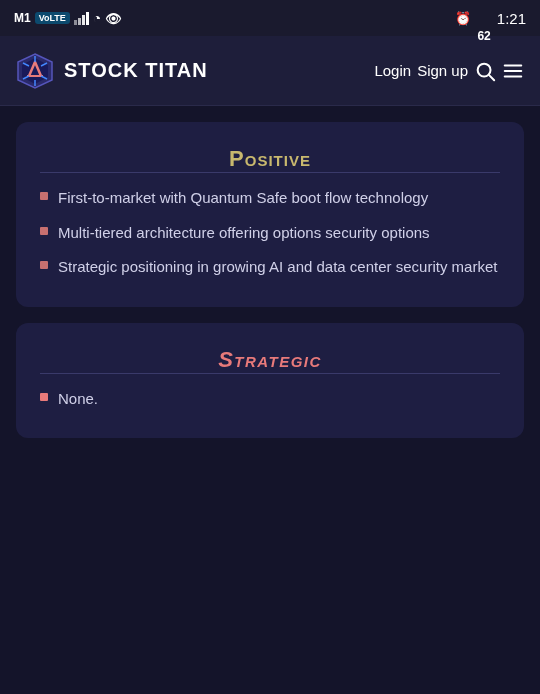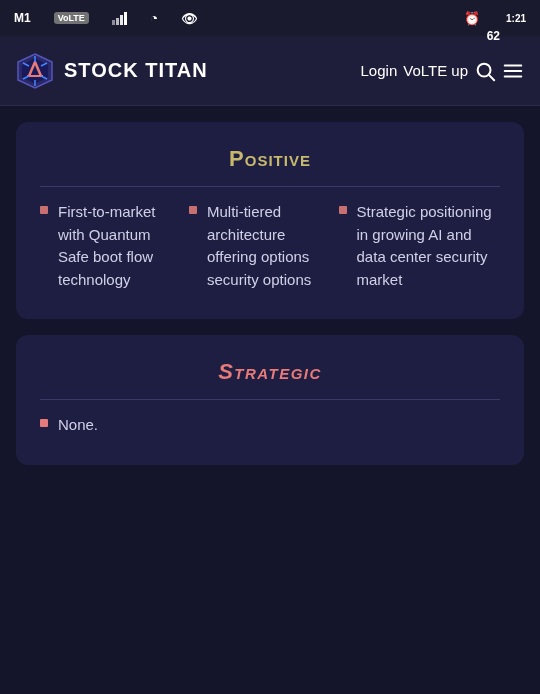--- a/index.html
+++ b/index.html
@@ -18,21 +18,21 @@
       background: #1a1a2e;
       height: 36px;
       display: flex;
       align-items: center;
       justify-content: space-between;
       padding: 0 14px;
     }
     .status-left {
       display: flex;
       align-items: center;
-      gap: 23px;
+      gap: 4px;
       font-size: 12px;
       color: #fff;
       font-weight: 600;
     }
     .status-right {
       display: flex;
       align-items: center;
       gap: 6px;
       font-size: 12px;
       color: #fff;
@@ -102,36 +102,35 @@
       padding: 24px 24px 28px;
     }
 
     .card-title {
       text-align: center;
       font-size: 22px;
       font-weight: 700;
       font-style: italic;
       letter-spacing: 1.5px;
       margin-bottom: 14px;
-      padding-bottom: 14px;
       border-bottom: 1px solid #3a3a6a;
     }
     .card-title.positive {
       color: #c8b86e;
     }
     .card-title.negative {
       color: #e87a7a;
     }
 
     .bullet-list {
       list-style: none;
       padding: 0;
       margin: 0;
       display: flex;
-      flex-direction: row;
+      flex-direction: column;
       gap: 12px;
     }
     .bullet-item {
       display: flex;
       align-items: flex-start;
       gap: 10px;
       color: #d0d0e8;
       font-size: 15px;
       line-height: 1.5;
     }
@@ -147,41 +146,41 @@
     .bullet-square.pos {
       background: #c87070;
     }
   </style>
 </head>
 <body>
 
 <div class="status-bar">
   <div class="status-left">
     <span>M1</span>
-    <span style="background:#737373;color:#fff;font-size:9px;padding:1px 4px;border-radius:3px;font-weight:700;">VoLTE</span>
+    <span style="background:#0c4a6e;color:#fff;font-size:9px;padding:1px 4px;border-radius:3px;font-weight:700;">VoLTE</span>
 
     <span style="display:inline-flex;gap:1px;align-items:flex-end;">
       <span style="width:3px;height:5px;background:#fff;display:inline-block;opacity:0.5;"></span>
       <span style="width:3px;height:7px;background:#fff;display:inline-block;opacity:0.7;"></span>
       <span style="width:3px;height:10px;background:#fff;display:inline-block;opacity:0.9;"></span>
       <span style="width:3px;height:13px;background:#fff;display:inline-block;"></span>
     </span>
 
     <span style="font-size:14px;">◔</span>
 
     <span style="font-size:13px;">👁</span>
   </div>
   <div class="status-right">
 
     <span style="font-size:13px;">⏰</span>
 
     <span style="display:inline-flex;align-items:center;gap:2px;">
       <span style="font-size:12px;font-weight:600;margin-top:35px;">62</span>
     </span>
-    <span style="font-size:10px;font-weight:700;">1:21</span>
+    <span style="font-size:15px;font-weight:400;">1:21</span>
   </div>
 </div>
 
 <header class="header">
   <div class="logo-area">
 
     <svg class="logo-icon" viewBox="0 0 38 38" xmlns="http://www.w3.org/2000/svg">
       <polygon points="19,2 36,10 36,28 19,36 2,28 2,10" fill="#2a2a6a" stroke="#5555bb" stroke-width="1.5"></polygon>
       <polygon points="19,6 32,13 32,25 19,32 6,25 6,13" fill="#1a1a5a"></polygon>
       <path d="M13 24 L19 10 L25 24" stroke="#e87a7a" stroke-width="2.5" fill="none" stroke-linejoin="round"></path>
@@ -190,21 +189,21 @@
       <line x1="31" y1="11" x2="25" y2="14" stroke="#4488ff" stroke-width="1.5"></line>
       <line x1="31" y1="27" x2="25" y2="24" stroke="#4488ff" stroke-width="1.5"></line>
       <line x1="19" y1="34" x2="19" y2="28" stroke="#4488ff" stroke-width="1.5"></line>
       <line x1="7" y1="27" x2="13" y2="24" stroke="#4488ff" stroke-width="1.5"></line>
       <line x1="7" y1="11" x2="13" y2="14" stroke="#4488ff" stroke-width="1.5"></line>
     </svg>
     <span class="brand-name">STOCK TITAN</span>
   </div>
   <nav class="nav-links">
     <a class="nav-link">Login</a>
-    <a class="nav-link">VoLTE up</a>
+    <a class="nav-link">Sign up</a>
     <span class="nav-icon">
       <svg width="22" height="22" viewBox="0 0 24 24" fill="none" stroke="#fff" stroke-width="2.2" stroke-linecap="round" stroke-linejoin="round">
         <circle cx="11" cy="11" r="7"></circle>
         <line x1="16.5" y1="16.5" x2="22" y2="22"></line>
       </svg>
     </span>
     <span class="nav-icon">
       <svg width="22" height="22" viewBox="0 0 24 24" fill="none" stroke="#fff" stroke-width="2.2" stroke-linecap="round">
         <line x1="3" y1="6" x2="21" y2="6"></line>
         <line x1="3" y1="12" x2="21" y2="12"></line>

